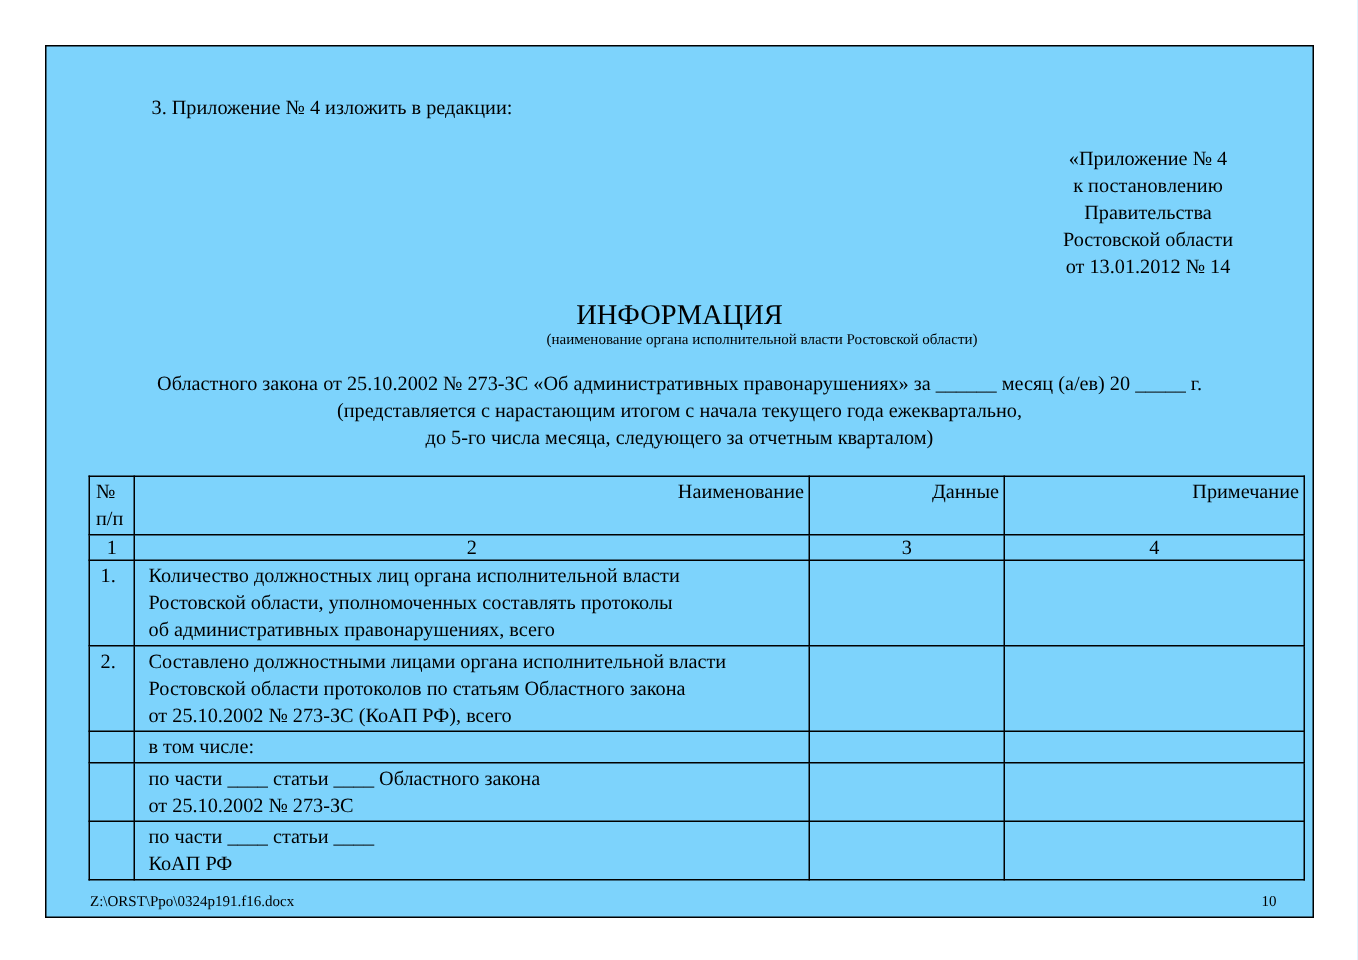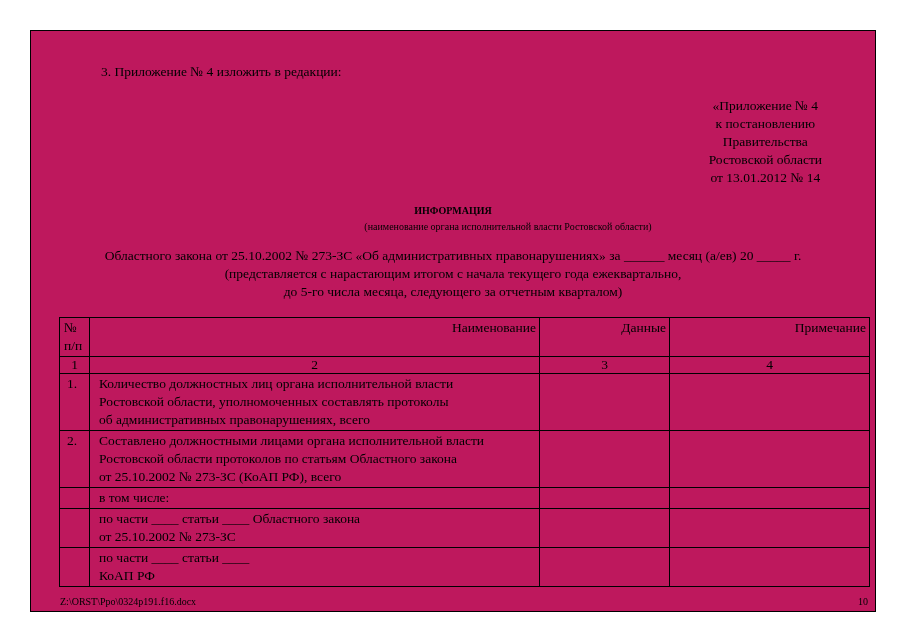--- a/index.html
+++ b/index.html
@@ -16,43 +16,43 @@
     overflow: hidden;
   }
   .page {
     position: absolute;
     left: 30px;
     top: 30px;
     width: 846px;
     height: 582px;
     border: 1px solid #000;
     box-sizing: border-box;
-    background: #be185d;
+    background: #7dd3fc;
   }
   .intro {
     margin: 32px 0 0 70px;
     font-size: 13.5px;
     line-height: 17px;
   }
   .appendix-wrap {
     display: flex;
     justify-content: flex-end;
     padding-right: 53px;
     margin-top: 17px;
   }
   .appendix {
     text-align: center;
     font-size: 13.5px;
     line-height: 18px;
   }
   .title {
     text-align: center;
     margin-top: 14px;
-    font-size: 10px;
-    font-weight: bold;
+    font-size: 19px;
+    font-weight: normal;
     line-height: 19px;
   }
   .realization {
     text-align: center;
     margin-top: 4px;
     font-size: 13.5px;
     line-height: 18px;
     white-space: nowrap;
   }
   .realization .blank {
@@ -111,21 +111,21 @@
     text-align: left;
     padding-left: 7px;
   }
   td.cell-name {
     padding-left: 9px;
     white-space: pre-line;
   }
   .footer {
     position: absolute;
     left: 29px;
-    right: 7px;
+    right: 24px;
     bottom: 3px;
     display: flex;
     justify-content: space-between;
     font-size: 10px;
     line-height: 12px;
   }
 </style>
 </head>
 <body>
 

